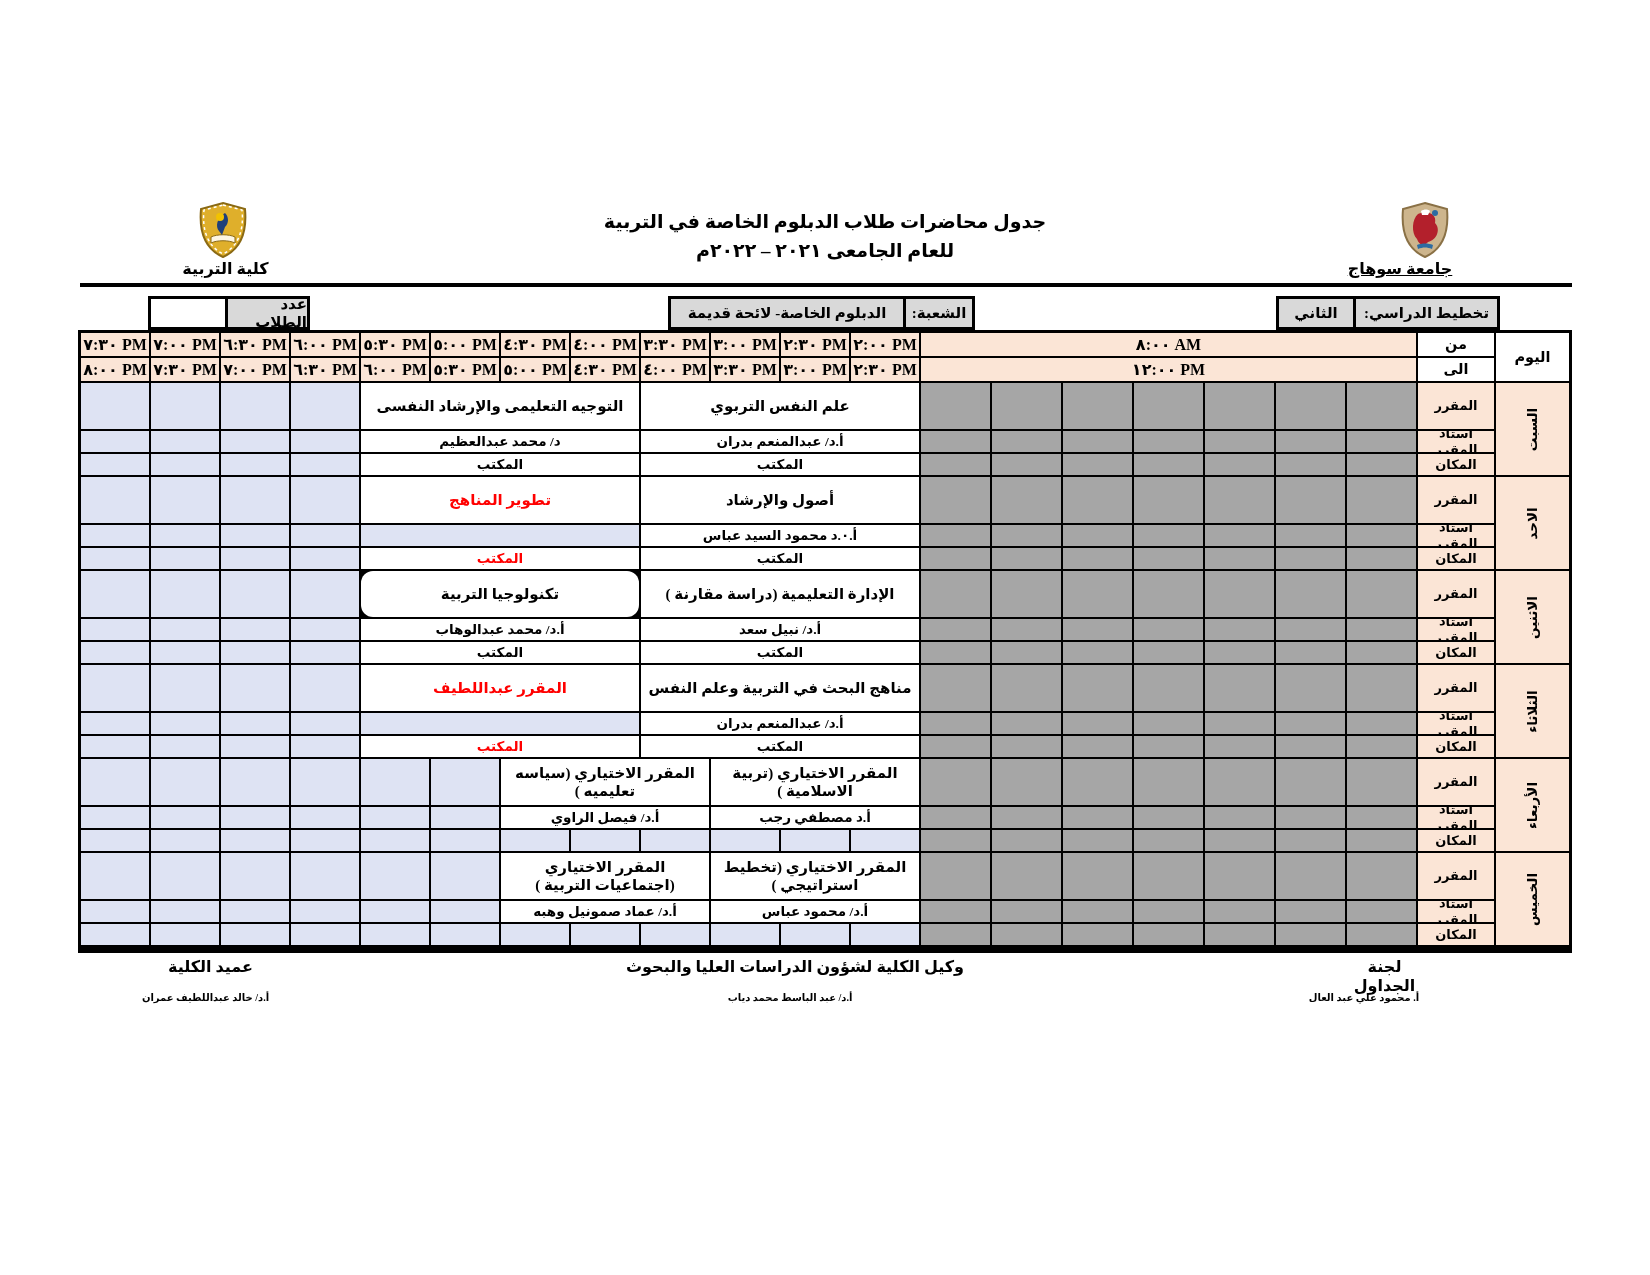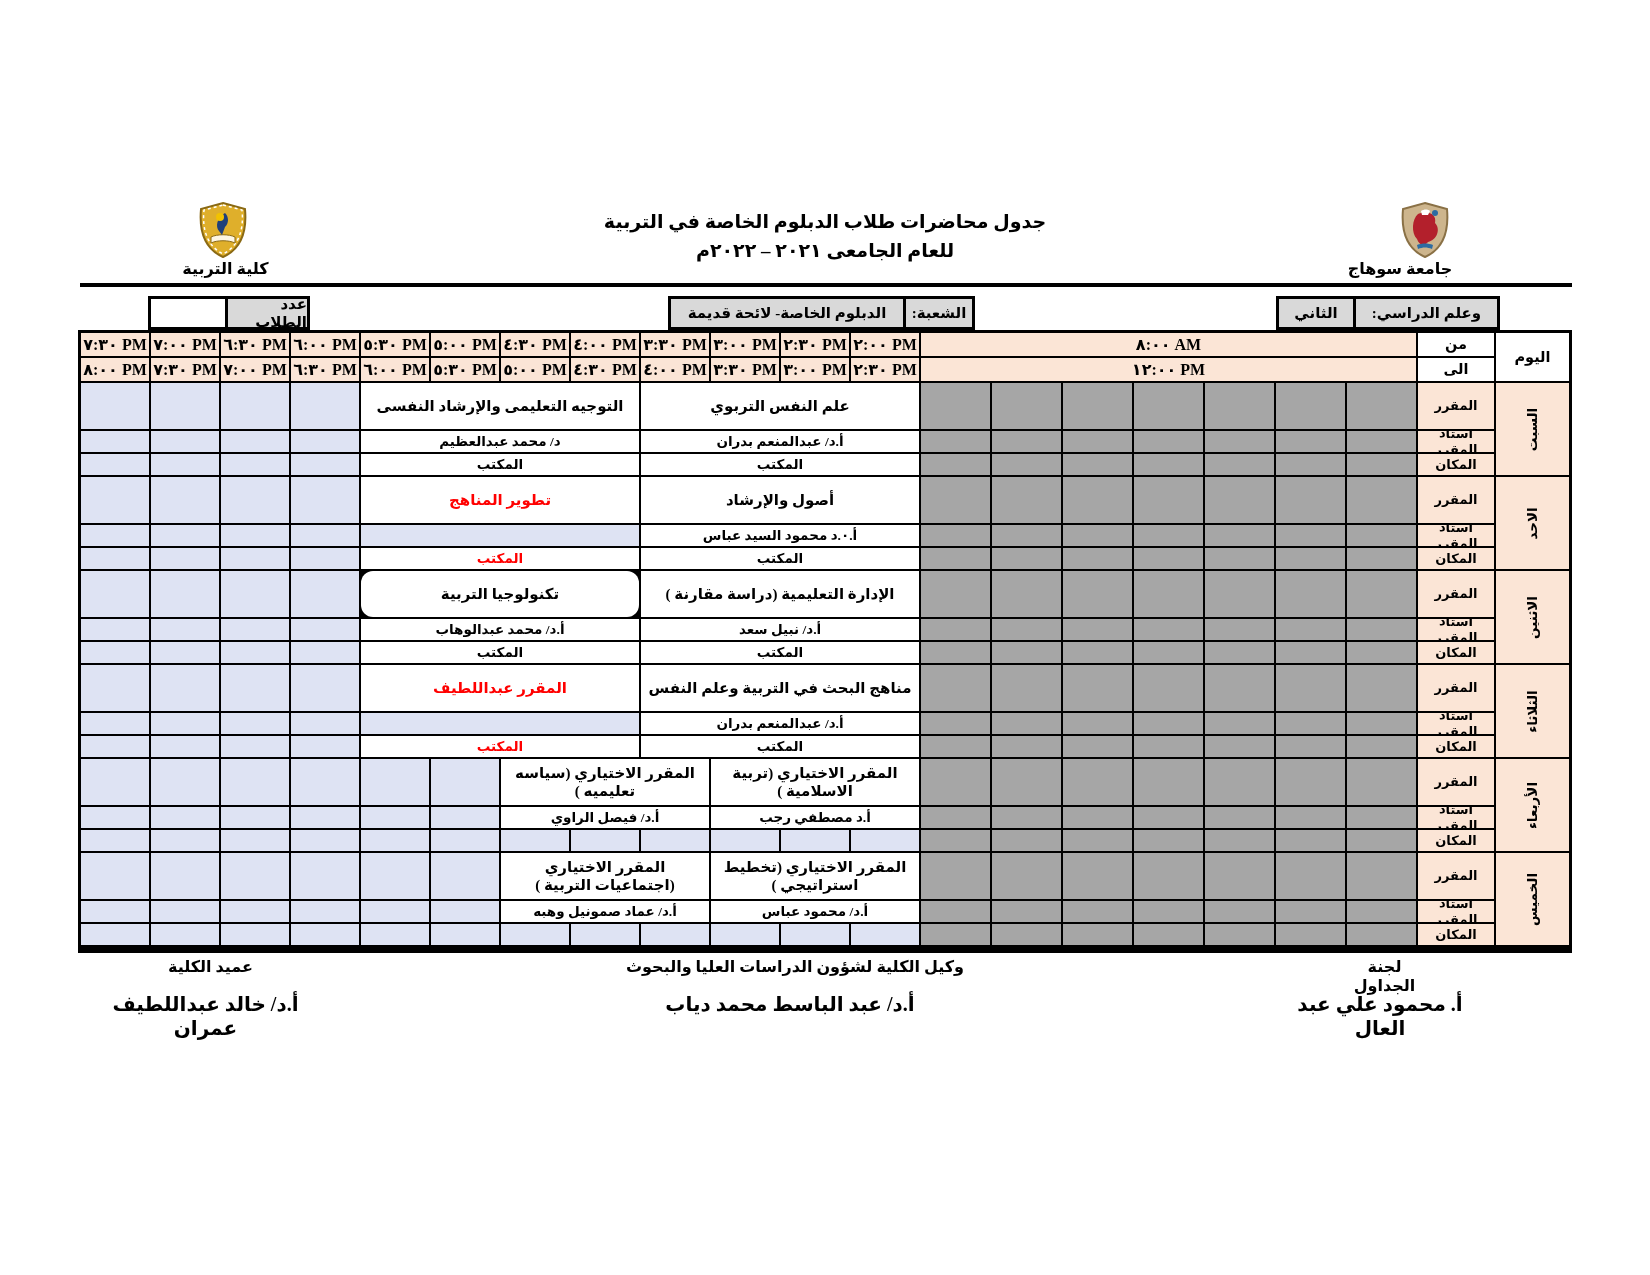--- a/index.html
+++ b/index.html
@@ -1,20 +1,20 @@
 <!DOCTYPE html>
 <html lang="ar" dir="rtl"><head>
 <meta charset="utf-8">
 <style>
   html,body{margin:0;padding:0;background:#fff;}
   .sheet{position:relative;width:1650px;height:1275px;background:#ffffff;overflow:hidden;
          font-family:"Liberation Serif","DejaVu Sans",serif;direction:rtl;color:#000;}
   
   .title{position:absolute;top:207px;left:0;right:0;text-align:center;font-weight:bold;font-size:19px;line-height:1.55;}
-  .uni-name{position:absolute;top:259px;right:185px;width:130px;text-align:center;font-weight:bold;font-size:16px;}
+  .uni-name{position:absolute;top:259px;right:185px;width:130px;text-align:center;font-weight:bold;font-size:16px;text-decoration:underline;}
   .fac-name{position:absolute;top:259px;left:163px;width:125px;text-align:center;font-weight:bold;font-size:16px;}
   .uni-logo{position:absolute;top:201px;right:197px;}
   .fac-logo{position:absolute;top:201px;left:195px;}
   .rule{position:absolute;top:283px;right:78px;width:1492px;height:4px;background:#000;}
   
   .ibox{position:absolute;top:296px;height:34px;border:3px solid #000;box-sizing:border-box;
         display:flex;align-items:center;justify-content:center;font-weight:bold;font-size:15px;}
   .gfill{background:#d9d9d9;}
   
   .grid{position:absolute;top:330px;right:78px;background:#000;display:grid;gap:2px;
@@ -30,21 +30,21 @@
   .hlabel{font-size:14.5px;}
   .rlabel{font-size:13px;background:#fbe5d6;}
   .dayname span{transform:rotate(-90deg);white-space:nowrap;font-size:13.5px;}
   .course{font-size:15px;padding:0 4px;}
   .prof{font-size:13.5px;}
   .place{font-size:13.5px;}
   .red{color:#ff0000;}
   
   .sig{position:absolute;font-weight:bold;text-align:center;}
   .sig-t{font-size:16px;}
-  .sig-n{font-size:20px;}
+  .sig-n{font-size:10px;}
 </style>
 </head>
 <body>
 
 <div class="sheet">
 
   <div class="uni-logo">
     <svg width="56" height="58" viewBox="0 0 56 58">
       <path d="M28 2 L50 8 C52 30 46 48 28 56 C10 48 4 30 6 8 Z" fill="#cdb58d" stroke="#8a7146" stroke-width="2"></path>
       <path d="M21 13 C31 9 40 13 38 22 C44 28 40 39 31 41 C27 46 22 44 20 38 C14 32 15 18 21 13 Z" fill="#b3202c"></path>
@@ -66,21 +66,21 @@
       <path d="M28 4 L47 9 C49 28 44 45 28 53 C12 45 7 28 9 9 Z" fill="none" stroke="#fff" stroke-width="1.5" stroke-dasharray="3 3"></path>
       <path d="M16 36 C22 33 34 33 40 36 L40 42 C34 39 22 39 16 42 Z" fill="#fdf6e3" stroke="#8a6914"></path>
       <path d="M30 12 C34 16 34 22 30 26 L27 34 L24 30 C20 26 22 16 30 12 Z" fill="#1f3f7a"></path>
       <circle cx="25" cy="16" r="4" fill="#f2c200"></circle>
     </svg>
   </div>
   <div class="fac-name">كلية التربية</div>
 
   <div class="rule"></div>
 
-  <div class="ibox gfill" style="right:150px;width:147px;">وعلم الدراسي:</div>
+  <div class="ibox gfill" style="right:150px;width:147px;">تخطيط الدراسي:</div>
   <div class="ibox gfill" style="right:294px;width:80px;">الثاني</div>
   <div class="ibox gfill" style="right:675px;width:72px;">الشعبة:</div>
   <div class="ibox gfill" style="right:744px;width:238px;">الدبلوم الخاصة- لائحة قديمة</div>
   <div class="ibox gfill" style="right:1340px;width:85px;">عدد الطلاب</div>
   <div class="ibox" style="right:1422px;width:80px;background:#fff;"></div>
 
   <div class="grid" id="grid">
       <div class="c hlabel" style="grid-area: 1 / 1 / span 2 / span 1;">اليوم</div>
       <div class="c hlabel" style="grid-area: 1 / 2 / span 1 / span 1;">من</div>
       <div class="c hlabel" style="grid-area: 2 / 2 / span 1 / span 1;">الى</div>
@@ -396,19 +396,19 @@
       <div class="c lav" style="grid-area: 20 / 15 / span 1 / span 1;"></div>
       <div class="c lav" style="grid-area: 20 / 16 / span 1 / span 1;"></div>
       <div class="c lav" style="grid-area: 20 / 17 / span 1 / span 1;"></div>
       <div class="c lav" style="grid-area: 20 / 18 / span 1 / span 1;"></div>
       <div class="c lav" style="grid-area: 20 / 19 / span 1 / span 1;"></div>
       <div class="c lav" style="grid-area: 20 / 20 / span 1 / span 1;"></div>
       <div class="c lav" style="grid-area: 20 / 21 / span 1 / span 1;"></div>
     </div>
 
   <div class="sig sig-t" style="top:957px;right:218px;width:95px;">لجنة الجداول</div>
-  <div class="sig sig-n" style="top:992px;right:180px;width:180px;margin-left:16px;">أ. محمود علي عبد العال</div>
+  <div class="sig sig-n" style="top:992px;right:196px;width:180px;margin-left:16px;">أ. محمود علي عبد العال</div>
   <div class="sig sig-t" style="top:957px;left:595px;width:400px;">وكيل الكلية لشؤون الدراسات العليا والبحوث</div>
   <div class="sig sig-n" style="top:992px;left:640px;width:300px;">أ.د/ عبد الباسط محمد دياب</div>
   <div class="sig sig-t" style="top:957px;left:158px;width:105px;">عميد الكلية</div>
   <div class="sig sig-n" style="top:992px;left:108px;width:195px;">أ.د/ خالد عبداللطيف عمران</div>
 
 </div>
 
 </body></html>

